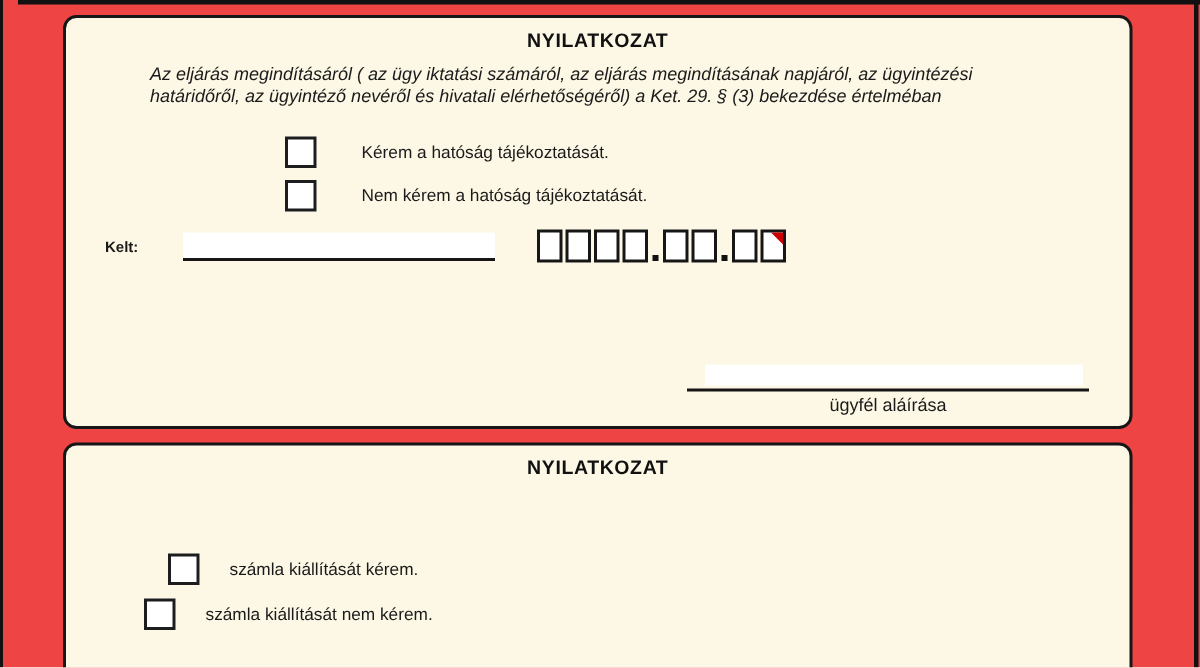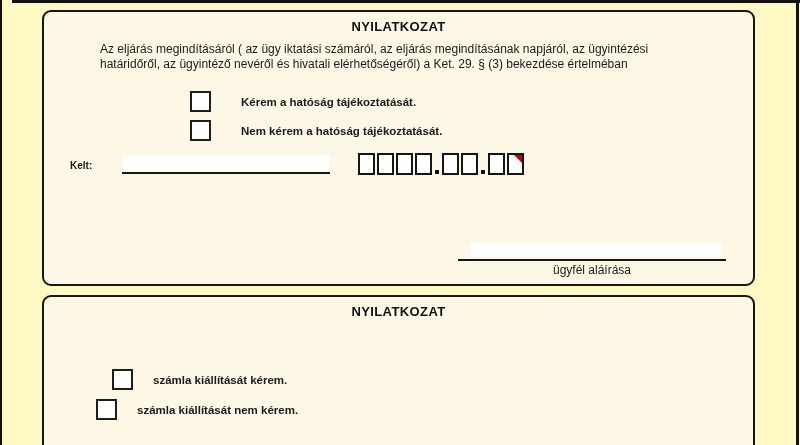--- a/index.html
+++ b/index.html
@@ -1,44 +1,44 @@
 <!DOCTYPE html>
 <html><head>
 <meta charset="utf-8">
 <style>
   html,body{margin:0;padding:0;background:#fff;}
   .page{
-    position:relative;width:800px;height:445px;background:#fef9c3;
+    position:relative;width:800px;height:445px;background:#ef4444;
     overflow:hidden;font-family:"Liberation Sans",sans-serif;color:#1a1a1a;
   }
   .edge{position:absolute;background:#111;}
   .edge-top{left:12px;top:0;width:788px;height:3px;}
   .edge-left{left:0;top:0;width:2px;height:445px;}
   .edge-right{left:796px;top:0;width:3px;height:445px;}
 
   .panel{
     position:absolute;left:42px;width:713px;background:#fcf8e5;
     border:2px solid #161616;border-radius:9px;box-sizing:border-box;
   }
   .panel-1{top:10px;height:276px;}
   .panel-2{top:295px;height:165px;}
 
   .panel-title{
     position:absolute;left:0;right:0;top:7px;text-align:center;
     font-weight:bold;font-size:13px;letter-spacing:.4px;color:#111;
   }
-  .para{position:absolute;left:56px;top:30px;font-size:12px;line-height:14.5px;}
+  .para{position:absolute;left:56px;top:30px;font-size:12px;line-height:14.5px;font-style:italic;}
   .para div{white-space:nowrap;}
 
   .opt-row{position:absolute;display:flex;align-items:center;}
   .checkbox{
     width:21px;height:21px;background:#ffffff;border:2px solid #1d1d1d;
     box-sizing:border-box;flex:0 0 auto;cursor:pointer;
   }
-  .opt-label{font-size:11.5px;font-weight:bold;}
+  .opt-label{font-size:11.5px;}
   .gap-lg{margin-left:30px;}
   .gap-sm{margin-left:20px;}
 
   .kelt-label{position:absolute;left:26px;top:148px;font-size:10px;font-weight:bold;}
   .kelt-input{
     position:absolute;left:78px;top:143px;width:200px;height:17px;
     background:#ffffff;border:none;border-bottom:2px solid #161616;
     padding:0 4px;font-family:"Liberation Sans",sans-serif;font-size:11.5px;outline:none;
   }
 

